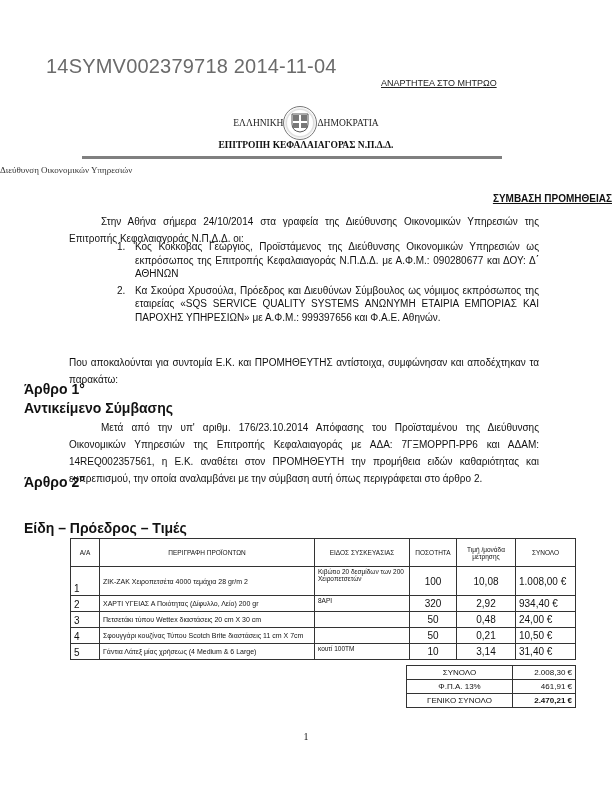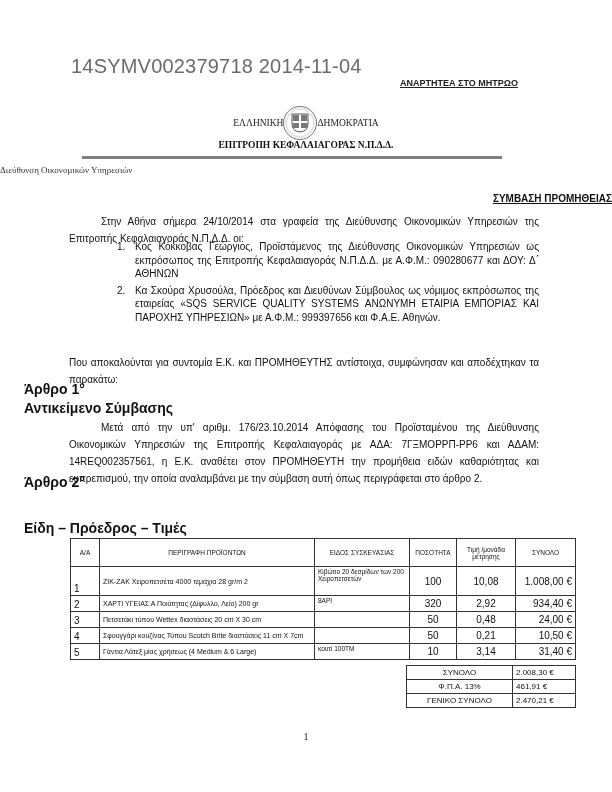--- a/index.html
+++ b/index.html
@@ -1,18 +1,18 @@
 <!DOCTYPE html>
 <html><head>
 <meta charset="utf-8">
 <style>
   html, body { margin: 0; padding: 0; background: #ffffff; }
   body { width: 612px; height: 792px; position: relative; overflow: hidden; font-family: "Liberation Sans", sans-serif; color: #111; }
-  .stamp { position: absolute; left: 71px; top: 55px; font-size: 20px; color: #6b6b6b; letter-spacing: 0.2px; }
-  .post-note { position: absolute; left: 400px; top: 78px; font-size: 9px; text-decoration: underline; color: #222; font-weight: bold; }
+  .stamp { position: absolute; left: 46px; top: 55px; font-size: 20px; color: #6b6b6b; letter-spacing: 0.2px; }
+  .post-note { position: absolute; left: 381px; top: 78px; font-size: 9px; text-decoration: underline; color: #222; }
   .crest-row { position: absolute; left: 0; top: 106px; width: 612px; display: flex; justify-content: center; align-items: center; font-family: "Liberation Serif", serif; font-size: 9.5px; color: #222; }
   .crest { width: 32px; height: 32px; border-radius: 50%; border: 1.5px solid #777; display: flex; align-items: center; justify-content: center; background: radial-gradient(circle, #fff 55%, #ddd 60%, #fff 70%); }
   .crest svg { display: block; }
   .org-name { position: absolute; left: 0; width: 612px; top: 140px; text-align: center; font-family: "Liberation Serif", serif; font-weight: bold; font-size: 9.5px; color: #111; }
   .sep { position: absolute; left: 82px; top: 156px; width: 420px; height: 3px; background: #808080; }
   .dept { position: absolute; left: 0; width: 612px; top: 165px; text-align: left; font-family: "Liberation Serif", serif; font-size: 9px; color: #333; }
   .title { position: absolute; left: 0; width: 612px; top: 193px; text-align: right; font-weight: bold; font-size: 10px; text-decoration: underline; }
   .body { position: absolute; left: 69px; width: 470px; font-size: 10px; line-height: 17px; text-align: justify; }
   .p1 { top: 213px; text-indent: 32px; }
   .list { position: absolute; left: 117px; width: 422px; font-size: 10px; line-height: 13.6px; text-align: justify; }
@@ -24,29 +24,29 @@
   .a1 { top: 381px; }
   .a1s { top: 400px; }
   .p3 { top: 419px; text-indent: 32px; }
   .a2 { top: 474px; }
   .a2s { top: 520px; }
   table.items { position: absolute; left: 70px; top: 538px; width: 506px; border-collapse: collapse; font-size: 7px; }
   table.items td, table.items th { border: 1px solid #333; padding: 1px 3px; vertical-align: middle; }
   table.items th { font-weight: normal; height: 25px; text-align: center; font-size: 6.5px; }
   table.items td.aa { font-size: 10px; text-align: left; vertical-align: bottom; width: 22px; }
   table.items td.num { font-size: 10px; text-align: center; }
-  table.items td.sum { font-size: 10px; text-align: right; }
+  table.items td.sum { font-size: 10px; text-align: left; }
   table.items tr.r1 td { height: 26px; }
   table.items tr.rn td { height: 13px; }
   table.items td.pack { font-size: 6.5px; vertical-align: top; }
   table.totals { position: absolute; left: 406px; top: 665px; width: 170px; border-collapse: collapse; font-size: 8px; }
   table.totals td { border: 1px solid #333; height: 13px; padding: 0 3px; }
   table.totals td.lbl { text-align: center; width: 99px; }
-  table.totals td.val { text-align: left; }
-  table.totals td.bold { font-weight: normal; }
+  table.totals td.val { text-align: right; }
+  table.totals td.bold { font-weight: bold; }
   .pageno { position: absolute; left: 0; width: 612px; top: 731px; text-align: center; font-family: "Liberation Serif", serif; font-size: 10px; }
 </style>
 </head>
 <body>
 
 <div class="stamp">14SYMV002379718 2014-11-04</div>
 <div class="post-note">ΑΝΑΡΤΗΤΕΑ ΣΤΟ ΜΗΤΡΩΟ</div>
 
 <div class="crest-row">
   <span>ΕΛΛΗΝΙΚΗ</span>

